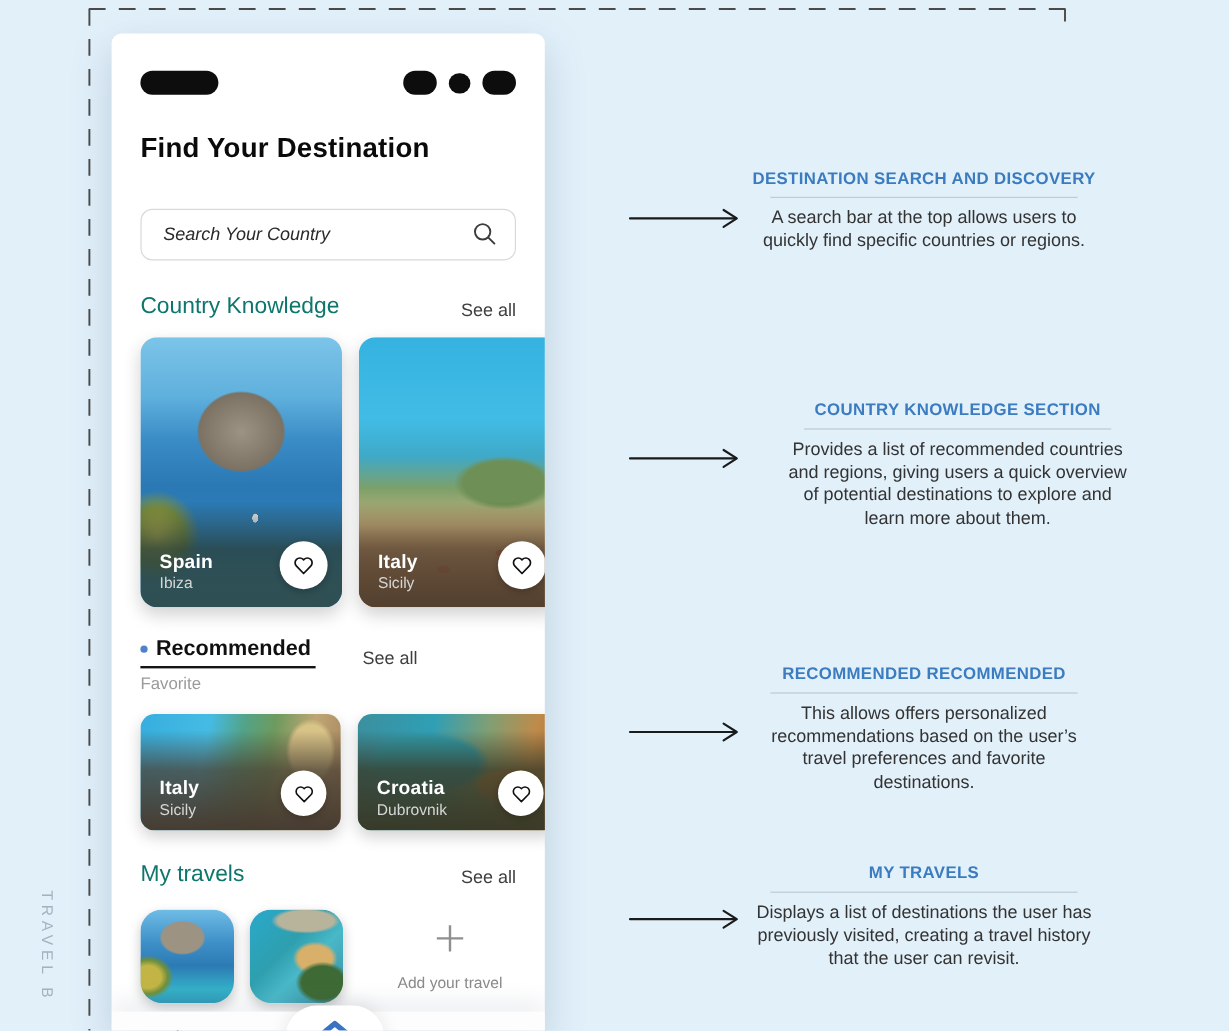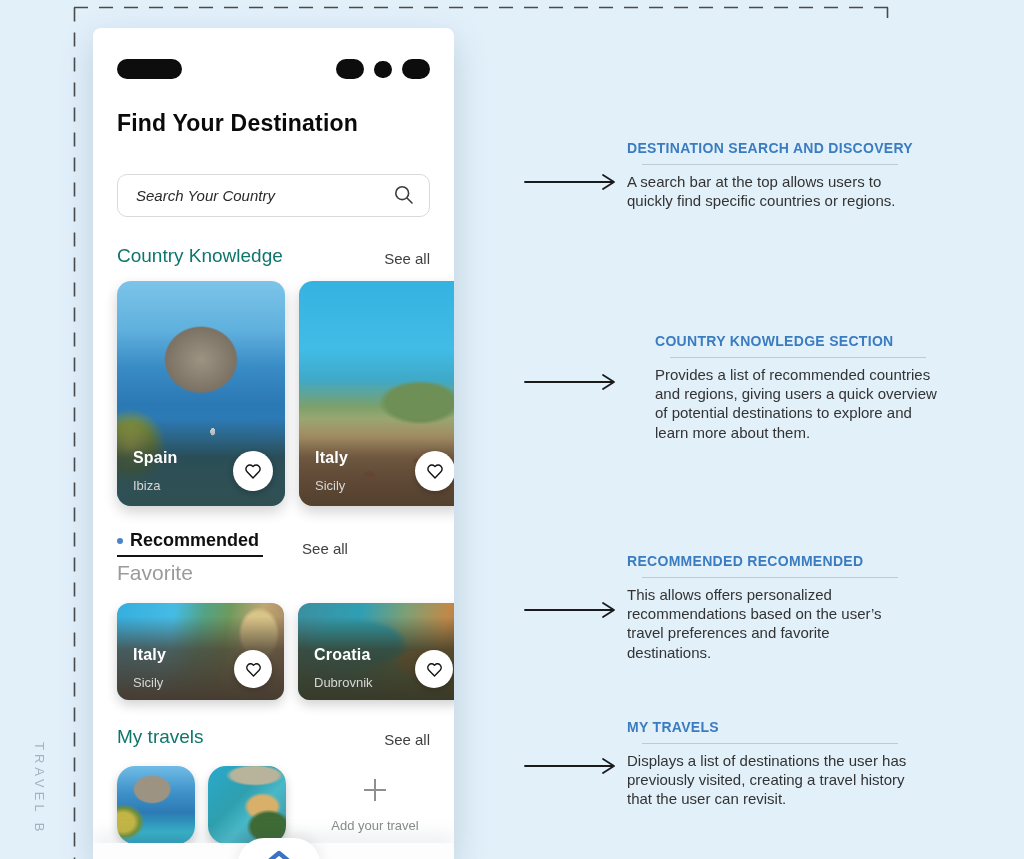--- a/index.html
+++ b/index.html
@@ -49,21 +49,21 @@
   .ov-short{position:absolute;inset:0;}
   .ov-spain{background:linear-gradient(180deg, rgba(40,62,58,0) 0%, rgba(40,62,58,.78) 45%, #2f4f52 100%);}
   .ov-italy{background:linear-gradient(180deg, rgba(92,70,52,0) 0%, rgba(92,70,52,.8) 45%, #53402f 100%);}
   .ov-croatia{background:linear-gradient(180deg, rgba(52,58,40,0) 0%, rgba(52,58,40,.8) 45%, #323a26 100%);}
   .ovs-italy{background:linear-gradient(180deg, rgba(74,64,52,0) 14%, rgba(74,64,52,.75) 48%, #473c31 100%);}
   .ovs-croatia{background:linear-gradient(180deg, rgba(56,58,40,0) 14%, rgba(56,58,40,.78) 48%, #393a28 100%);}
   .ovs-spain{background:linear-gradient(180deg, rgba(40,60,70,0) 14%, rgba(40,60,70,.78) 48%, #2c3e48 100%);}
 
   .card-label{position:absolute;left:16px;bottom:13px;}
   .card-country{font-size:16px;font-weight:600;color:#fff;letter-spacing:.2px;}
-  .card-region{font-size:13px;color:#d6d6d6;margin-top:11px;}
+  .card-region{font-size:13px;color:#d6d6d6;margin-top:0;}
   .heart-btn{position:absolute;right:12px;bottom:15px;width:40px;height:40px;border-radius:50%;background:#fff;
     display:flex;align-items:center;justify-content:center;box-shadow:0 2px 6px rgba(0,0,0,.22);cursor:pointer;}
   .card-short .heart-btn{width:38px;height:38px;bottom:12px;}
 
   
   .img-spain-tall{background:
     radial-gradient(4px 6px at 57% 67%, #f4f4f4 0 60%, transparent 65%),
     radial-gradient(38% 26% at 50% 35%, #9d9383 0%, #7b7263 55%, rgba(123,114,99,0) 58%),
     radial-gradient(30% 24% at 8% 74%, #c3b545 0%, #7e8f3a 45%, rgba(126,143,58,0) 72%),
     linear-gradient(180deg, #7cc4e9 0%, #5fb0dd 22%, #3a8cc6 38%, #2a78b4 55%, #2f7fb9 75%, #4897c8 100%);}
@@ -84,21 +84,21 @@
     linear-gradient(100deg, #3b8f9e 0%, #2f9fb4 35%, #7f9f74 60%, #bf8a4a 82%, #a86f3a 100%);}
   .img-spain-short{background:
     radial-gradient(35% 42% at 40% 38%, #8d8372 0 50%, transparent 62%),
     linear-gradient(180deg, #5aa9d8 0%, #2f7cb6 60%, #2a6ea5 100%);}
 
   
   .rec-head{display:flex;align-items:flex-start;margin-top:24px;gap:39px;}
   .tab-active{display:flex;align-items:center;gap:7px;border-bottom:2px solid #141414;padding:0 4px 4px 0;cursor:pointer;}
   .tab-dot{width:6px;height:6px;border-radius:50%;background:#4d82c8;}
   .tab-active-label{font-size:18px;font-weight:700;color:#101010;}
-  .tab-inactive{font-size:21px;color:#9a9a9a;margin-top:4px;cursor:pointer;}
+  .tab-inactive{font-size:14px;color:#9a9a9a;margin-top:4px;cursor:pointer;}
   .rec-head .see-all{margin-top:10px;}
 
   
   .travels-row{display:flex;align-items:flex-start;margin-top:18px;}
   .travel-item{width:78px;margin-right:13px;text-align:center;cursor:pointer;}
   .travel-thumb{width:78px;height:78px;border-radius:18px;box-shadow:0 4px 10px rgba(0,0,0,.2);}
   .thumb-spain{background:
     radial-gradient(40% 30% at 45% 30%, #9d9383 0 55%, transparent 62%),
     radial-gradient(35% 30% at 8% 72%, #c3b545 0 40%, #6f8f3a 60%, transparent 78%),
     linear-gradient(180deg, #6fbce6 0%, #3e90c8 35%, #2c7ab4 60%, #35b0c8 85%, #2d9ab8 100%);}
@@ -113,21 +113,21 @@
   .add-text{font-size:13px;color:#8a8a8a;line-height:1.35;margin-top:9px;}
 
   
   .bottom-nav{position:absolute;left:0;right:0;bottom:0;height:16px;background:#fdfdfd;
     box-shadow:0 -8px 18px rgba(110,130,145,.14);}
   .home-btn{position:absolute;left:50%;margin-left:-36px;top:810px;width:82px;height:60px;border-radius:26px;
     background:#fff;box-shadow:0 -4px 14px rgba(0,0,0,.08);display:flex;justify-content:center;cursor:pointer;}
   .home-btn svg{margin-top:8px;}
 
   
-  .annotation{position:absolute;left:627px;width:286px;}
+  .annotation{position:absolute;left:627px;width:286px;text-align:center;}
   .ann-1{top:140px;} .ann-2{top:333px;margin-left:28px;} .ann-3{top:553px;} .ann-4{top:719px;}
   .ann-heading{font-size:14px;font-weight:700;color:#3b7cc0;letter-spacing:.3px;}
   .ann-sep{width:256px;height:1px;background:#bccbd6;margin:8px auto 7px auto;}
   .ann-body{font-size:15px;color:#333;line-height:1.28;}
 </style>
 </head>
 <body>
 
 <div id="canvas">
 

